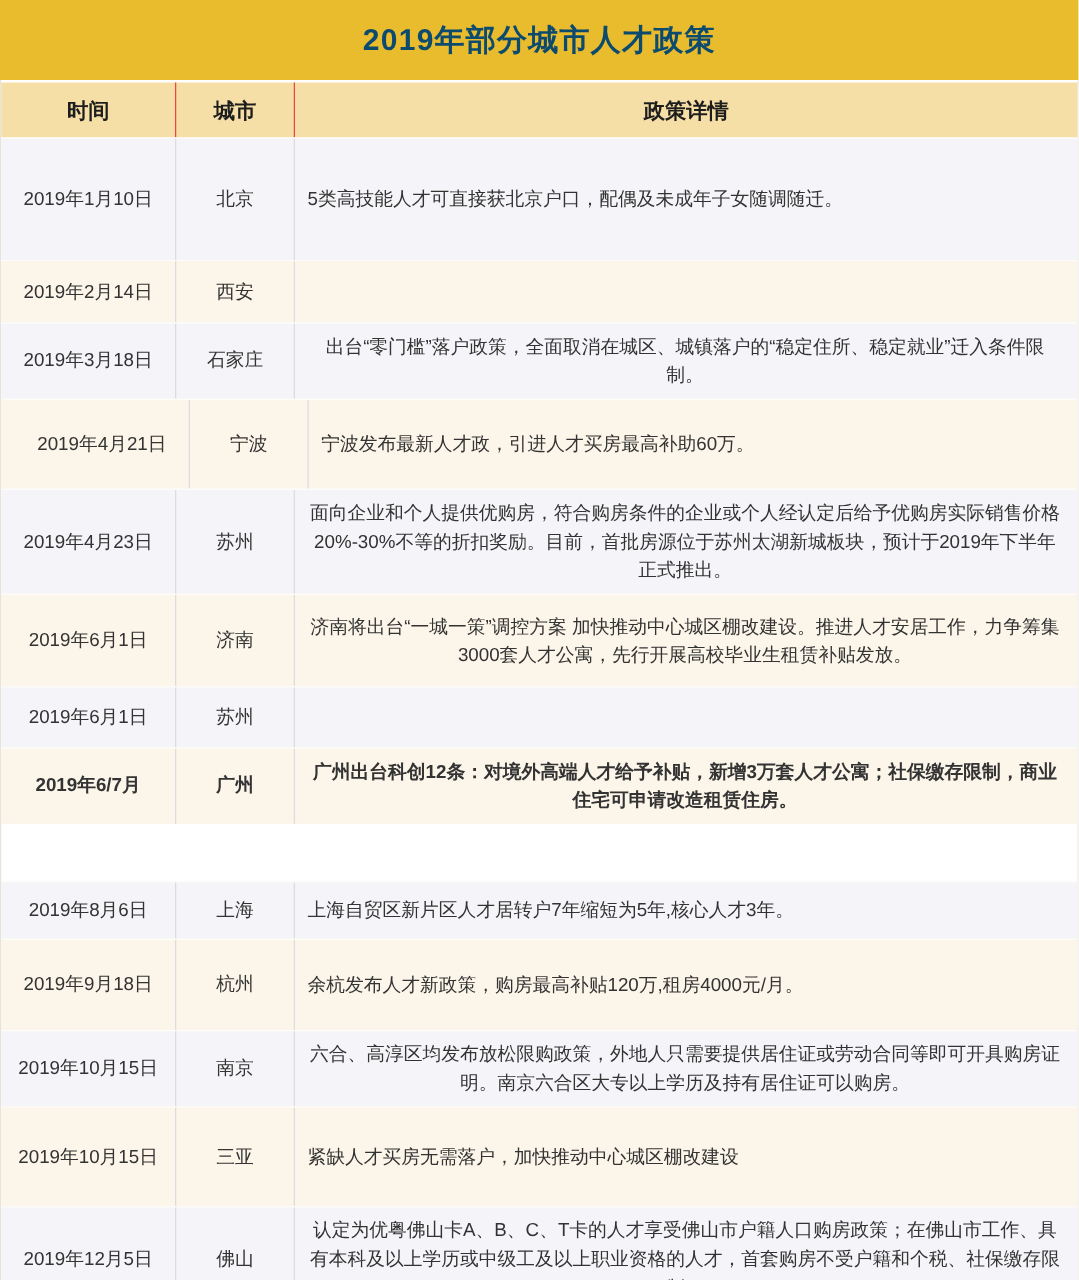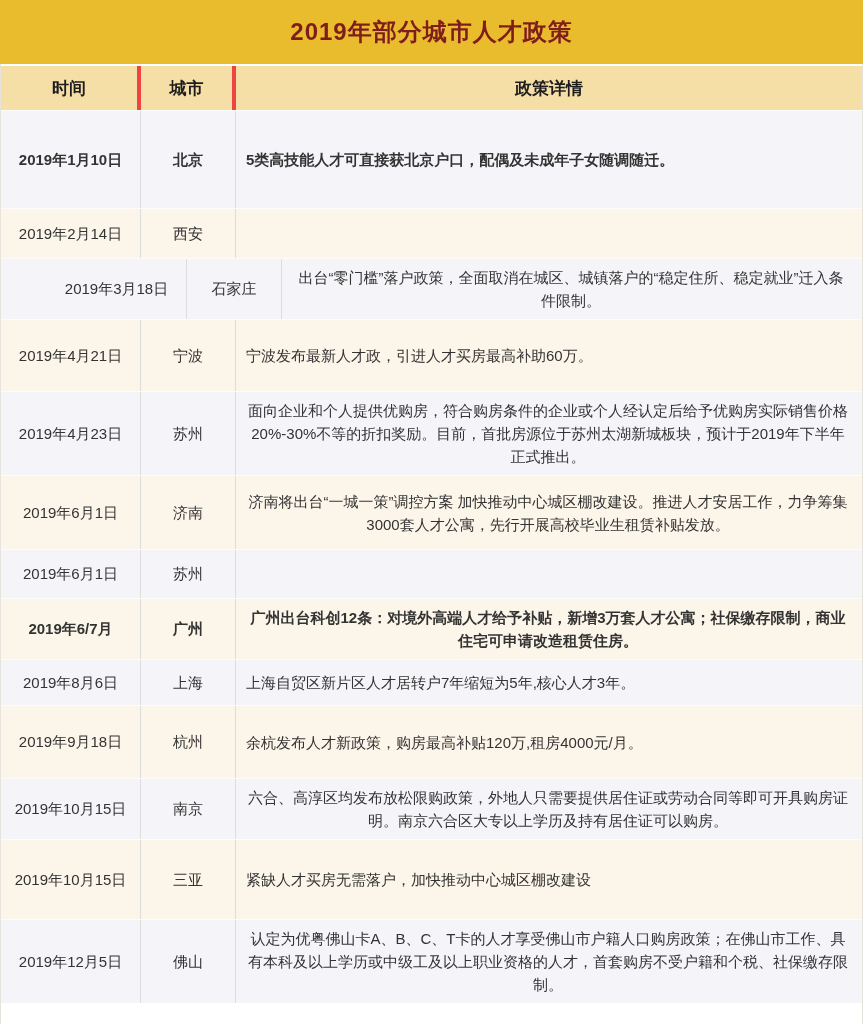--- a/index.html
+++ b/index.html
@@ -21,21 +21,21 @@
     height: 64px;
     flex: 0 0 64px;
     background: #E9BC2E;
     display: flex;
     align-items: center;
     justify-content: center;
   }
   .banner .title {
     font-size: 24px;
     font-weight: bold;
-    color: #7f1d1d;
+    color: #0c4a6e;
     letter-spacing: 1px;
   }
   
   .table {
     flex: 1 1 auto;
     display: flex;
     flex-direction: column;
     border-left: 1px solid #E6E3DC;
     border-right: 1px solid #E6E3DC;
   }
@@ -44,45 +44,45 @@
     grid-template-columns: 140px 95px 1fr;
   }
   .header-row {
     margin-top: 2px;
     background: #F5DFA6;
     min-height: 44px;
     font-weight: bold;
     font-size: 17px;
     color: #1d1d1d;
   }
-  .header-row .cell { border-right: 4px solid #ef4444; }
+  .header-row .cell { border-right: 1px solid #ef4444; }
   .header-row .cell:last-child { border-right: none; }
   .hcell {
     display: flex;
     align-items: center;
     justify-content: center;
     text-align: center;
   }
   .row {
     font-size: 15px;
     color: #333333;
     border-top: 1px solid #FDFCF9;
   }
   .row:nth-child(odd)  { background: #FCF5E9; }
   .row:nth-child(even) { background: #F5F5F9; }
   .row:nth-child(1)  { min-height: 50px; }
-  .row:nth-child(2)  { min-height: 98px; font-weight: bold; }
+  .row:nth-child(2)  { min-height: 98px; }
   .row:nth-child(3)  { min-height: 50px; }
-  .row:nth-child(4)  { min-height: 42px; padding-left: 46px; }
-  .row:nth-child(5)  { min-height: 72px; }
+  .row:nth-child(4)  { min-height: 42px; }
+  .row:nth-child(5)  { min-height: 72px; padding-left: 11px; }
   .row:nth-child(6)  { min-height: 54px; }
   .row:nth-child(7)  { min-height: 74px; }
   .row:nth-child(8)  { min-height: 49px; }
   .row:nth-child(9)  { min-height: 42px; font-weight: bold; }
-  .row:nth-child(10) { min-height: 46px; }
+  .row:nth-child(10) { min-height: 46px; margin-top: 46px; }
   .row:nth-child(11) { min-height: 73px; }
   .row:nth-child(12) { min-height: 53px; }
   .row:nth-child(13) { min-height: 80px; }
   .row:nth-child(14) { min-height: 66px; }
   .row:nth-child(15) { min-height: 52px; }
   .cell-time, .cell-city {
     display: flex;
     align-items: center;
     justify-content: center;
     text-align: center;

